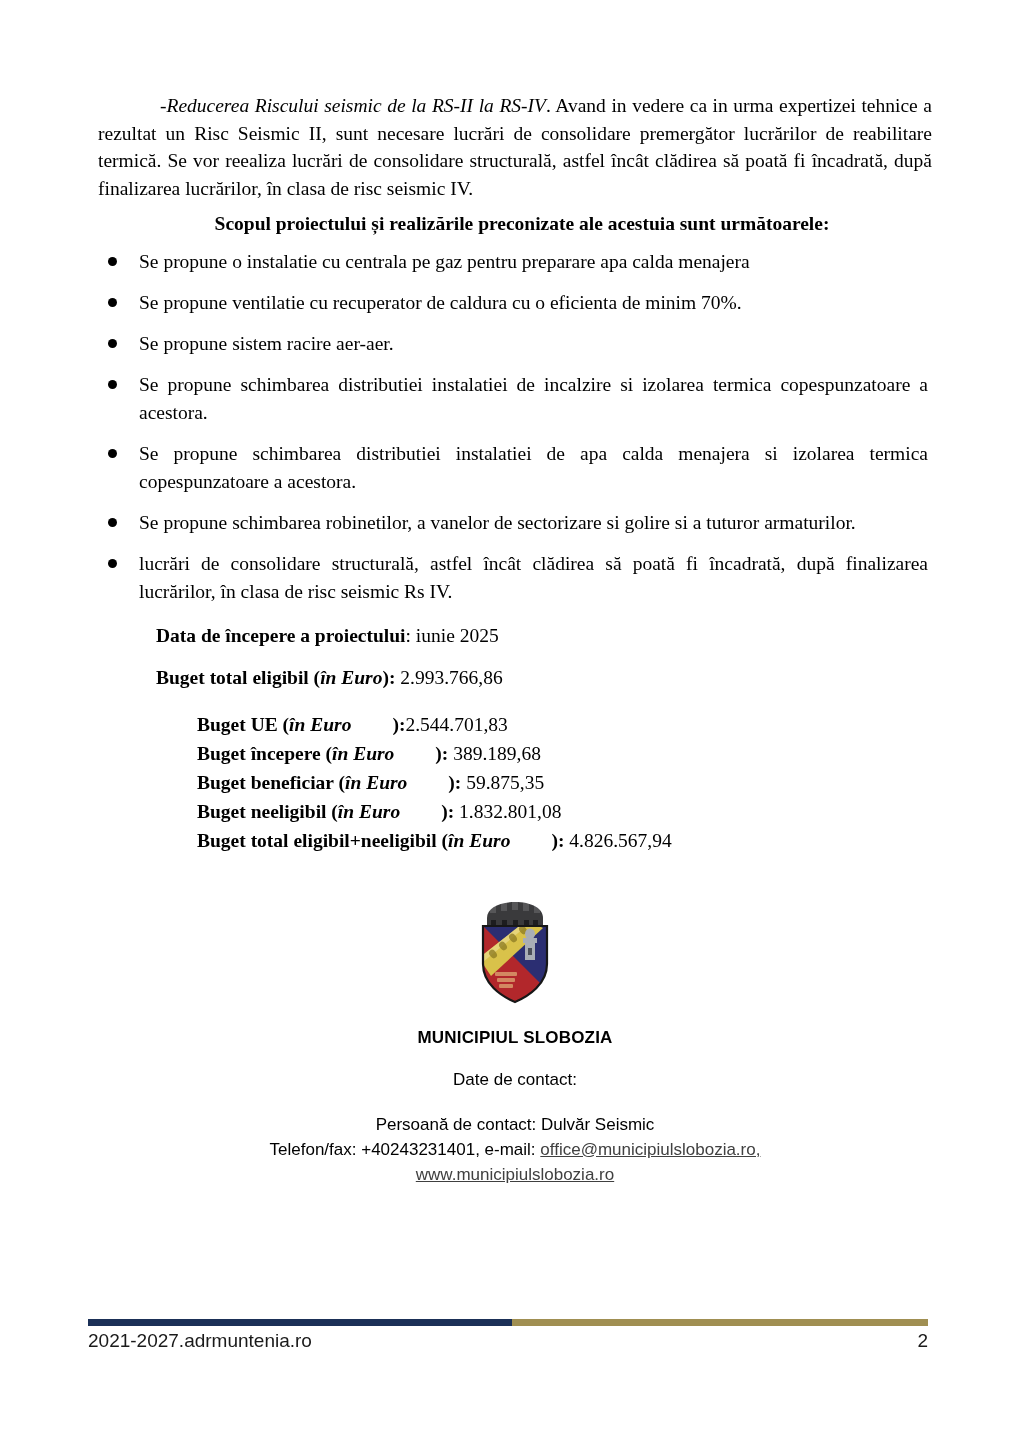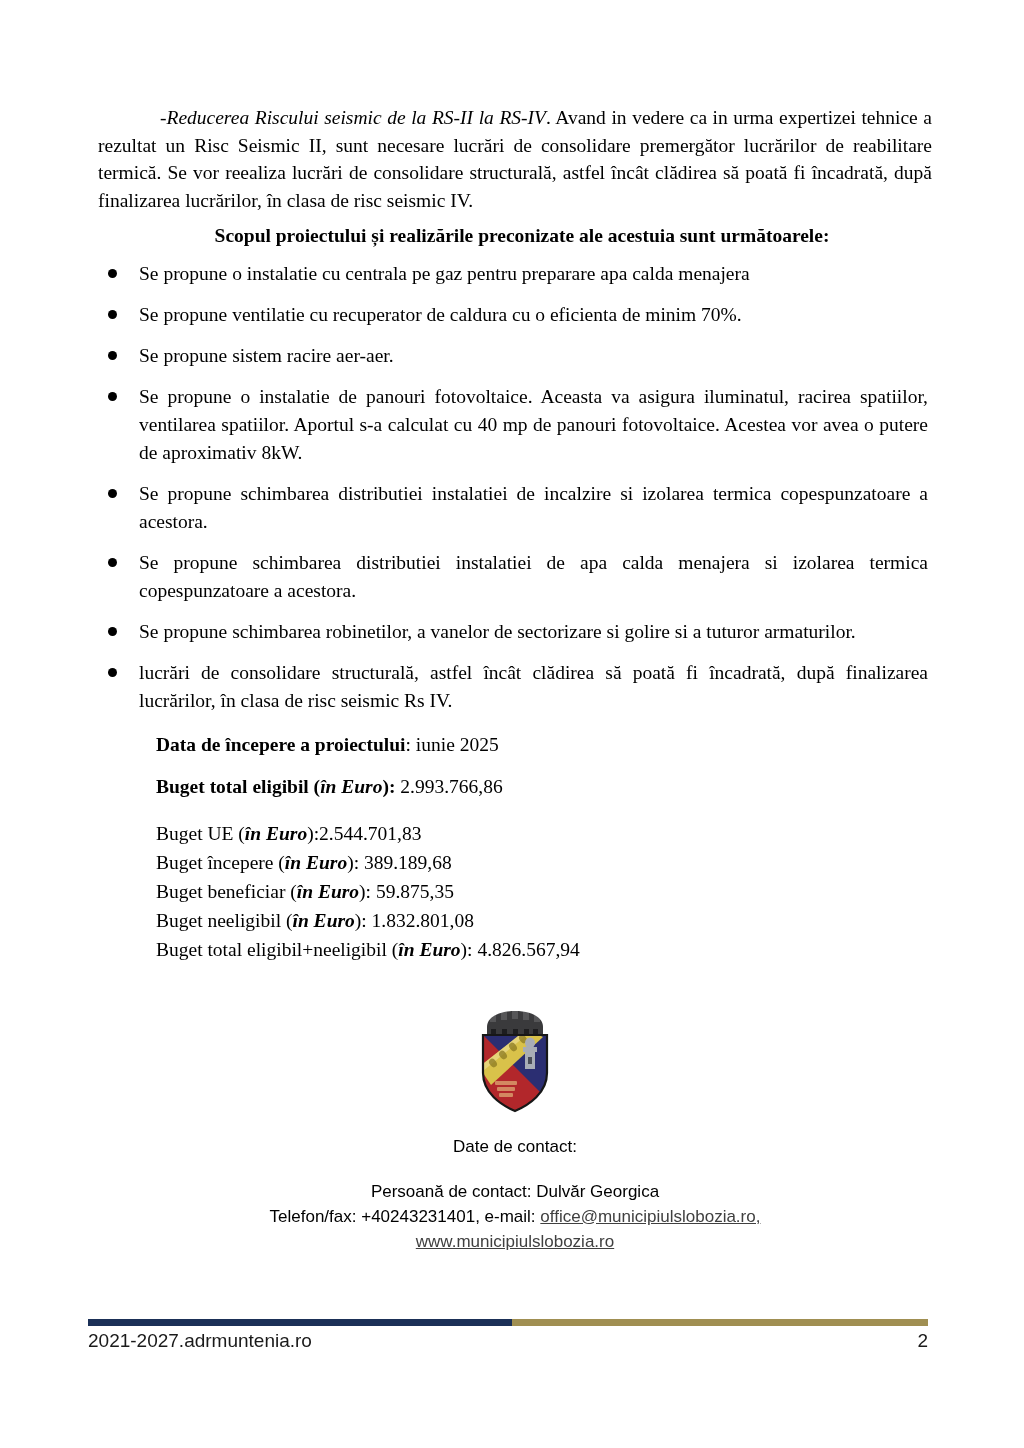--- a/index.html
+++ b/index.html
@@ -15,21 +15,21 @@
     font-family: "Liberation Serif", "DejaVu Serif", serif;
     color: #000000;
     overflow: hidden;
     box-sizing: border-box;
   }
 
   
   .content {
     position: absolute;
     left: 98px;
-    top: 104px;
+    top: 92px;
     width: 834px;
   }
 
   .para {
     font-size: 19.5px;
     line-height: 27.5px;
     text-align: justify;
     text-indent: 62px;
     margin: 0 0 8px 0;
   }
@@ -81,21 +81,21 @@
   }
   .info-line b { font-weight: bold; }
   .info-line i { font-style: italic; font-weight: bold; }
 
   .budget-group { margin-top: 20px; }
   .budget-line {
     font-size: 19.5px;
     line-height: 27px;
     margin-bottom: 2px;
   }
-  .budget-line b { font-weight: normal; }
+  .budget-line b { font-weight: bold; margin-left: 41px; }
   .budget-line i { font-style: italic; font-weight: bold; }
 
   
   .crest-wrap {
     margin-top: 42px;
     text-align: center;
   }
   .crest {
     display: inline-block;
     width: 100px;
@@ -160,21 +160,20 @@
   <div class="content">
 
     <p class="para"><span class="it">-Reducerea Riscului seismic de la RS-II la RS-IV</span><span>. Avand in vedere ca in urma expertizei tehnice a rezultat un Risc Seismic II, sunt necesare lucrări de consolidare premergător lucrărilor de reabilitare termică. Se vor reealiza lucrări de consolidare structurală, astfel încât clădirea să poată fi încadrată, după finalizarea lucrărilor, în clasa de risc seismic IV.</span></p>
 
     <div class="section-head">Scopul proiectului și realizările preconizate ale acestuia sunt următoarele:</div>
 
     <ul class="bullets">
       <li><span class="dot"></span><span>Se propune o instalatie cu centrala pe gaz pentru preparare apa calda menajera</span></li>
       <li><span class="dot"></span><span>Se propune ventilatie cu recuperator de caldura cu o eficienta de minim 70%.</span></li>
       <li><span class="dot"></span><span>Se propune sistem racire aer-aer.</span></li>
-      <li><span class="dot"></span><span>Se propune o instalatie de panouri fotovoltaice. Aceasta va asigura iluminatul, racirea spatiilor, ventilarea spatiilor. Aportul s-a calculat cu 40 mp de panouri fotovoltaice. Acestea vor avea o putere de aproximativ 8kW.</span></li>
       <li><span class="dot"></span><span>Se propune schimbarea distributiei instalatiei de incalzire si izolarea termica copespunzatoare a acestora.</span></li>
       <li><span class="dot"></span><span>Se propune schimbarea distributiei instalatiei de apa calda menajera si izolarea termica copespunzatoare a acestora.</span></li>
       <li><span class="dot"></span><span>Se propune schimbarea robinetilor, a vanelor de sectorizare si golire si a tuturor armaturilor.</span></li>
       <li><span class="dot"></span><span>lucrări de consolidare structurală, astfel încât clădirea să poată fi încadrată, după finalizarea lucrărilor, în clasa de risc seismic Rs IV.</span></li>
     </ul>
 
     <div class="info-block">
 
       <div class="info-line"><b>Data de începere a proiectului</b><span>:</span><span> iunie 2025</span></div>
 
@@ -239,22 +238,23 @@
             <rect x="30" y="76" width="22" height="4" rx="1"></rect>
             <rect x="32" y="82" width="18" height="4" rx="1"></rect>
             <rect x="34" y="88" width="14" height="4" rx="1"></rect>
           </g>
         </g>
         <path d="M18 30 L82 30 L82 68 C82 88 64 100 50 106 C36 100 18 88 18 68 Z" fill="none" stroke="#171717" stroke-width="2.2"></path>
       </svg>
     </div>
 
     <div class="contact">
+      <div class="contact-title">MUNICIPIUL SLOBOZIA</div>
       <div class="contact-sub">Date de contact:</div>
-      <div class="contact-line">Persoană de contact: Dulvăr Georgica</div>
+      <div class="contact-line">Persoană de contact: Dulvăr Seismic</div>
       <div class="contact-line"><span>Telefon/fax: +40243231401, e-mail: </span><a class="link" href="#">office@municipiulslobozia.ro,</a></div>
       <div class="contact-line"><a class="link" href="#">www.municipiulslobozia.ro</a></div>
     </div>
 
   </div>
 
   <div class="footer-bars">
     <div class="bar-navy"></div>
     <div class="bar-gold"></div>
   </div>

